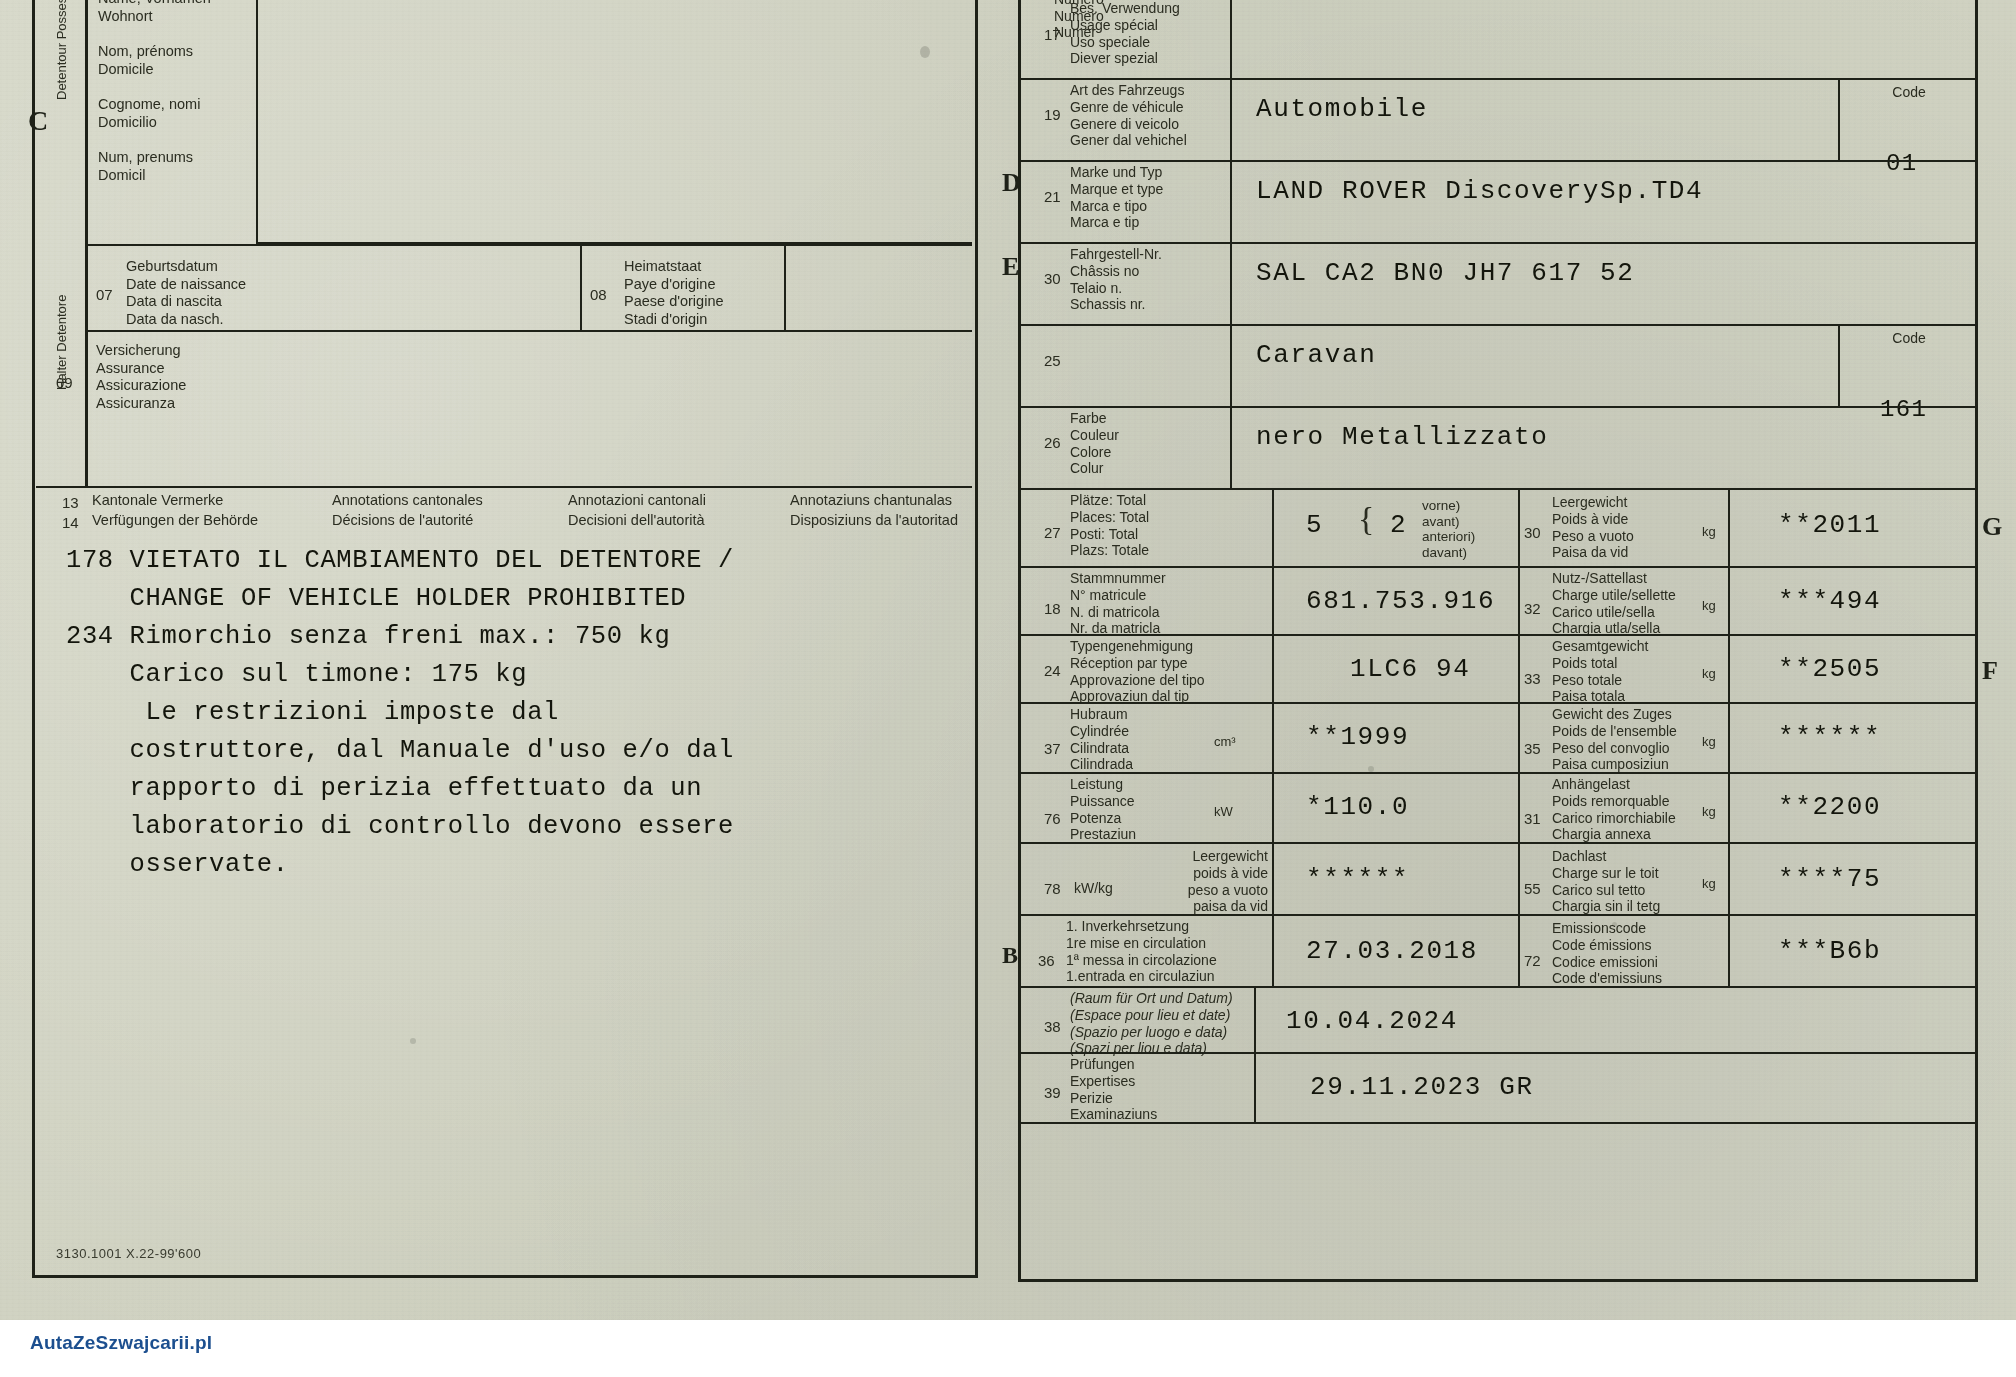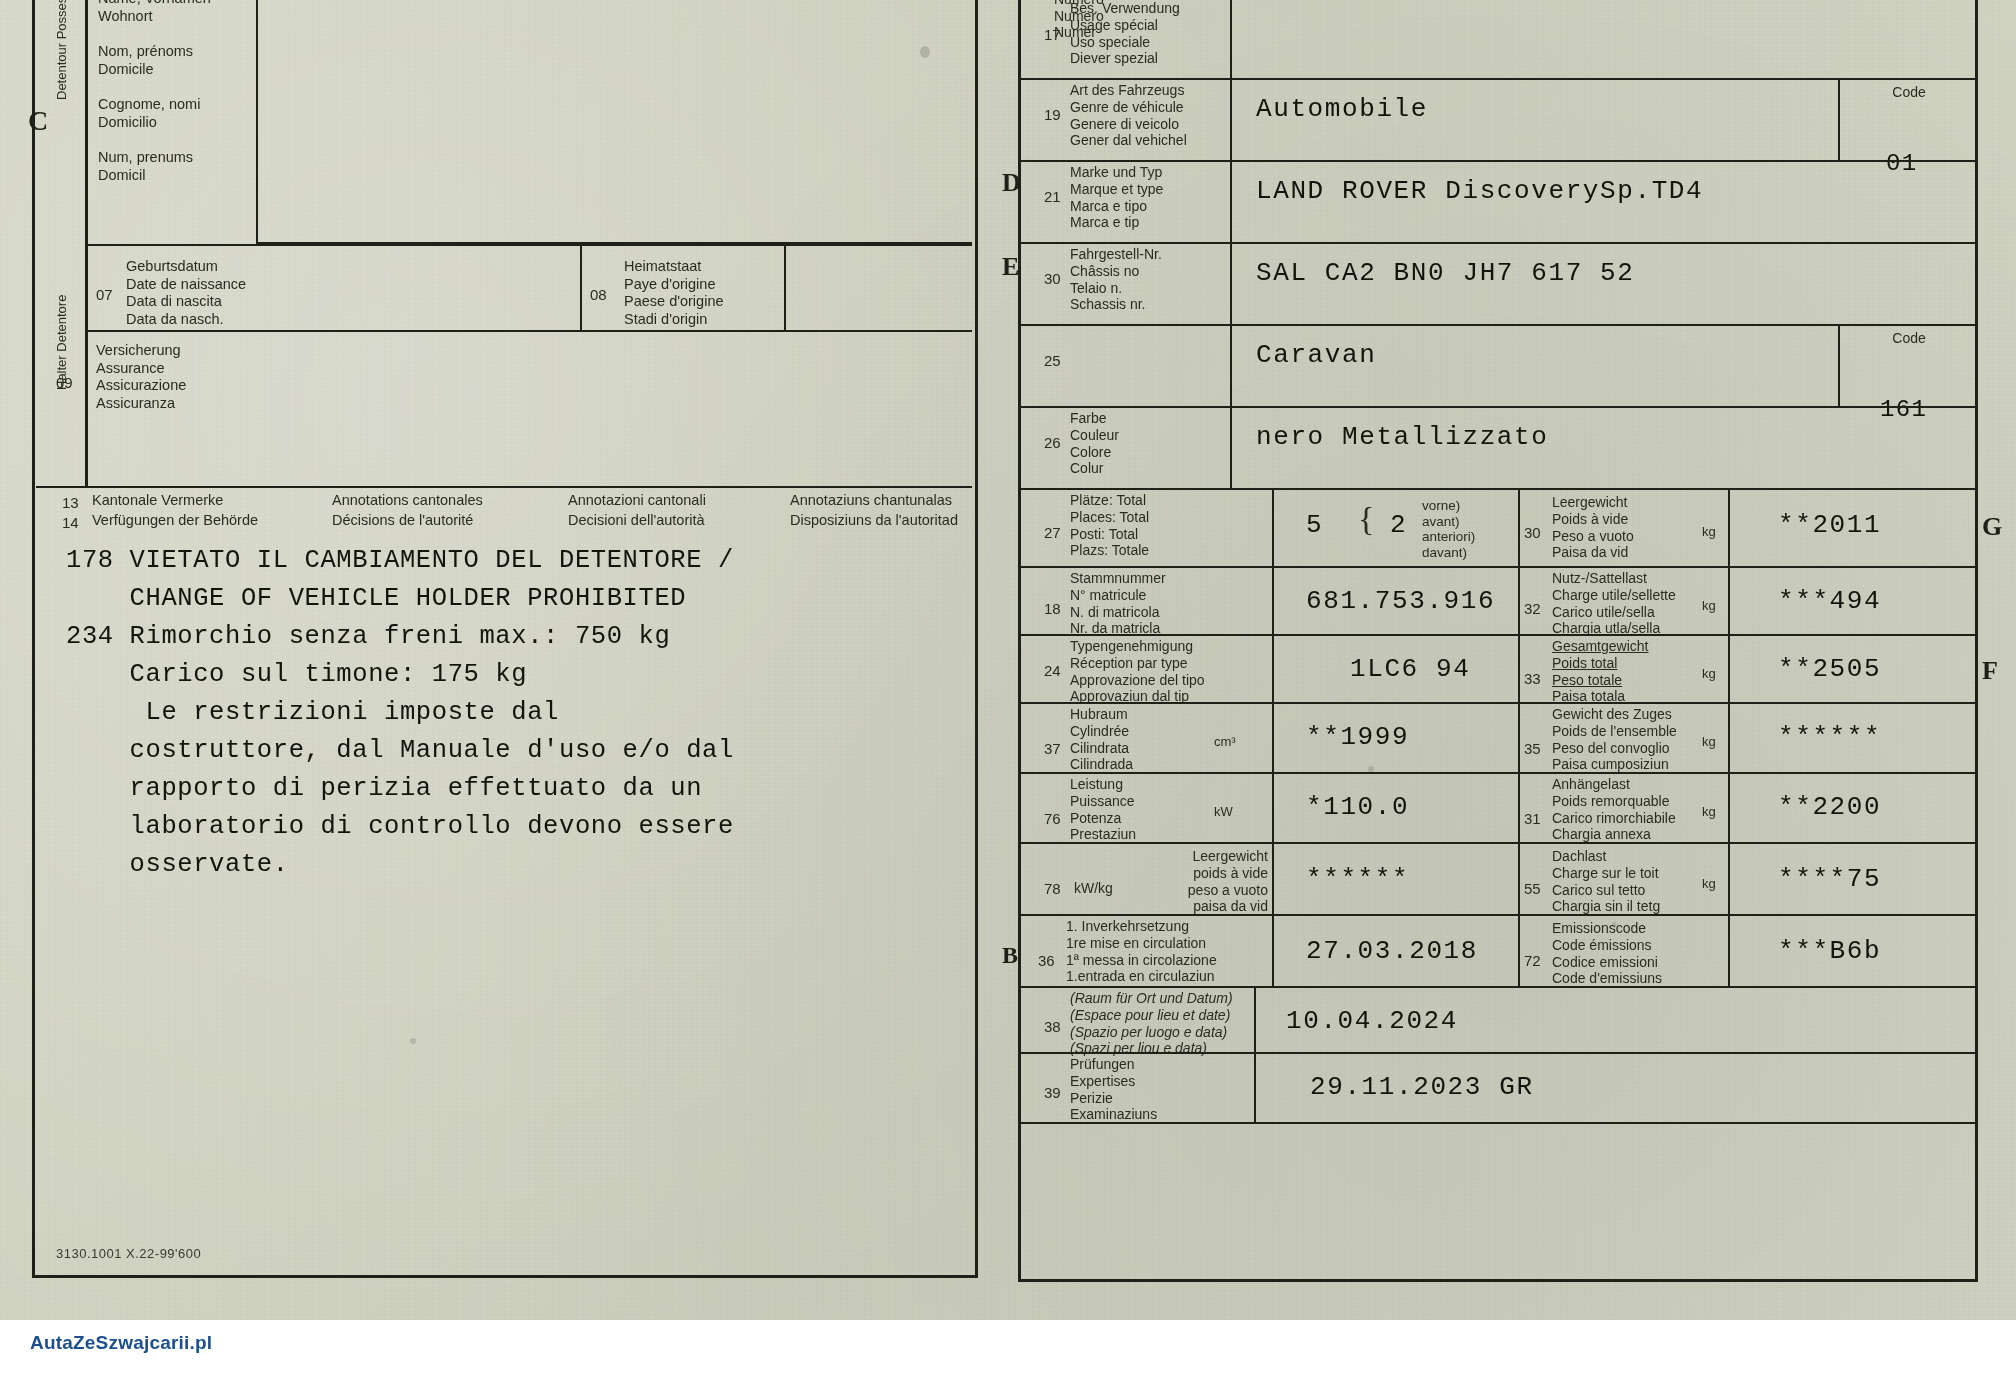--- a/index.html
+++ b/index.html
@@ -459,21 +459,21 @@
 
       <div class="rnum" style="left:26px; top:690px;">24</div>
       <div class="rlabel" style="left:52px; top:666px; width:205px;">Typengenehmigung
 Réception par type
 Approvazione del tipo
 Approvaziun dal tip</div>
       <div class="vline" style="left:254px; top:662px; height:68px;"></div>
       <div class="rvalue" style="left:288px; top:682px;margin-left:44px;">1LC6 94</div>
       <div class="vline" style="left:500px; top:662px; height:68px;"></div>
       <div class="rnum" style="left:506px; top:698px;">33</div>
-      <div class="rlabel" style="left:534px; top:666px; width:150px;text-decoration:underline;">Gesamtgewicht
+      <div class="rlabel" style="left:534px; top:666px; width:150px;">Gesamtgewicht
 Poids total
 Peso totale
 Paisa totala</div>
       <div class="unit" style="left:684px; top:694px;">kg</div>
       <div class="vline" style="left:710px; top:662px; height:68px;"></div>
       <div class="rvalue" style="left:760px; top:682px;">**2505</div>
       <div class="sideletter" style="left:964px; top:684px;">F</div>
       <div class="hline" style="left:2px; top:730px; width:956px;"></div>
 
       <div class="rnum" style="left:26px; top:768px;">37</div>

